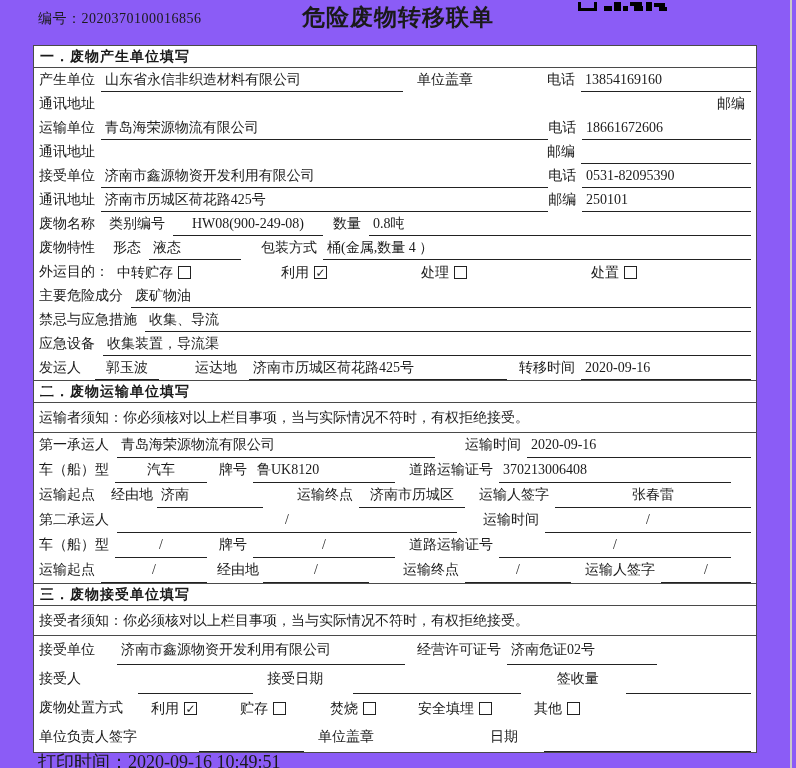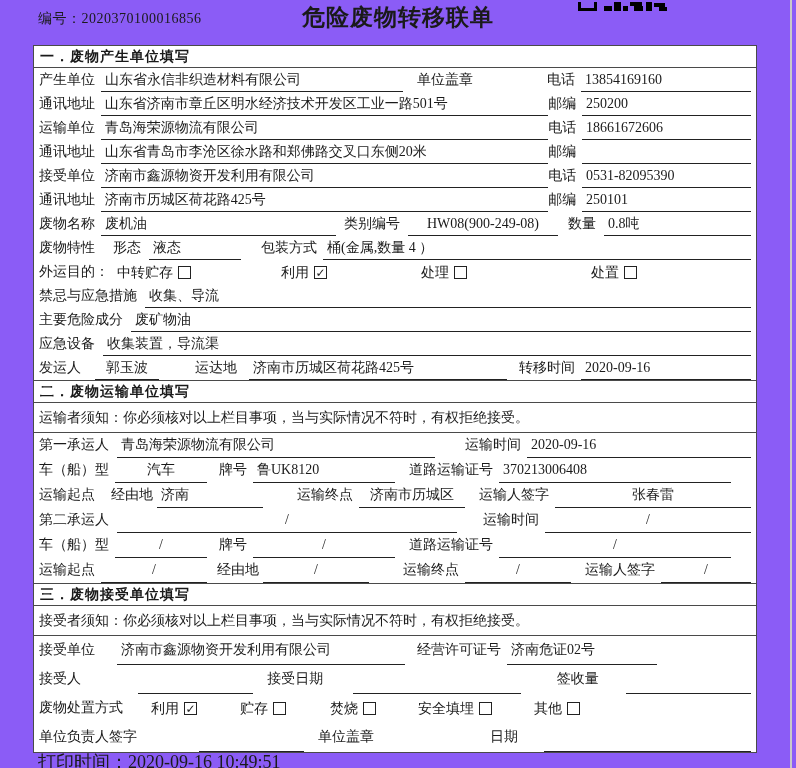--- a/index.html
+++ b/index.html
@@ -68,56 +68,52 @@
       <div class="r">
         <span class="lbl" style="width:62px">产生单位</span>
         <span class="u" style="width:302px">山东省永信非织造材料有限公司</span>
         <span class="lbl" style="margin-left:14px">单位盖章</span>
         <span class="lbl" style="margin-left:auto;width:34px">电话</span>
         <span class="u" style="width:170px">13854169160</span>
       </div>
 
       <div class="r">
         <span class="lbl" style="width:62px">通讯地址</span>
-        <span class="u" style="width:450px">山东省济南市章丘区明水经济技术开发区工业一路501号</span>
         <span class="lbl" style="margin-left:auto;width:34px">邮编</span>
-        <span class="u" style="width:170px">250200</span>
       </div>
 
       <div class="r">
         <span class="lbl" style="width:62px">运输单位</span>
         <span class="u" style="width:450px">青岛海荣源物流有限公司</span>
         <span class="lbl" style="margin-left:auto;width:34px">电话</span>
         <span class="u" style="width:170px">18661672606</span>
       </div>
 
       <div class="r">
         <span class="lbl" style="width:62px">通讯地址</span>
-        <span class="u" style="width:450px">山东省青岛市李沧区徐水路和郑佛路交叉口东侧20米</span>
         <span class="lbl" style="margin-left:auto;width:34px">邮编</span>
         <span class="u" style="width:170px"></span>
       </div>
 
       <div class="r">
         <span class="lbl" style="width:62px">接受单位</span>
         <span class="u" style="width:450px">济南市鑫源物资开发利用有限公司</span>
         <span class="lbl" style="margin-left:auto;width:34px">电话</span>
         <span class="u" style="width:170px">0531-82095390</span>
       </div>
 
       <div class="r">
         <span class="lbl" style="width:62px">通讯地址</span>
         <span class="u" style="width:450px">济南市历城区荷花路425号</span>
         <span class="lbl" style="margin-left:auto;width:34px">邮编</span>
         <span class="u" style="width:170px">250101</span>
       </div>
 
       <div class="r">
         <span class="lbl" style="width:62px">废物名称</span>
-        <span class="u" style="width:235px">废机油</span>
         <span class="lbl" style="margin-left:8px;width:64px">类别编号</span>
         <span class="u c" style="width:150px">HW08(900-249-08)</span>
         <span class="lbl" style="margin-left:10px;width:36px">数量</span>
         <span class="u fill">0.8吨</span>
       </div>
 
       <div class="r">
         <span class="lbl" style="width:62px">废物特性</span>
         <span class="lbl" style="margin-left:12px;width:36px">形态</span>
         <span class="u" style="width:92px">液态</span>
@@ -139,27 +135,27 @@
           <span class="ck-lbl">处理</span>
           <span class="cbx"></span>
         </span>
         <span class="ck-item" style="margin-left:124px">
           <span class="ck-lbl">处置</span>
           <span class="cbx"></span>
         </span>
       </div>
 
       <div class="r">
+        <span class="lbl" style="width:92px">主要危险成分</span>
+        <span class="u fill">废矿物油</span>
+      </div>
+
+      <div class="r">
         <span class="lbl" style="width:106px">禁忌与应急措施</span>
         <span class="u fill">收集、导流</span>
-      </div>
-
-      <div class="r">
-        <span class="lbl" style="width:92px">主要危险成分</span>
-        <span class="u fill">废矿物油</span>
       </div>
 
       <div class="r">
         <span class="lbl" style="width:64px">应急设备</span>
         <span class="u fill">收集装置，导流渠</span>
       </div>
 
       <div class="r">
         <span class="lbl" style="width:48px">发运人</span>
         <span class="u c" style="width:64px;margin-left:8px">郭玉波</span>

